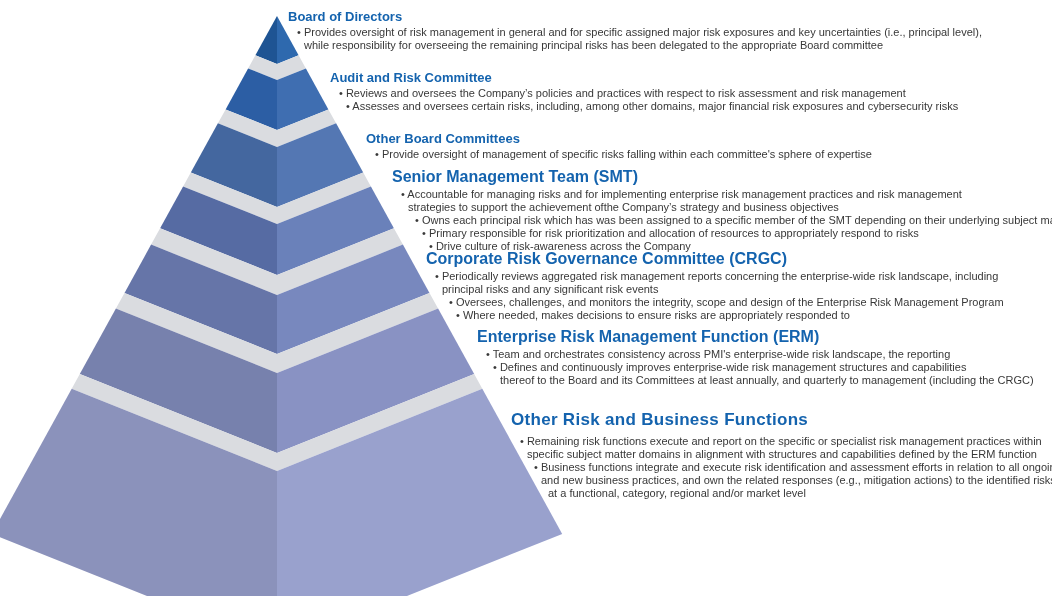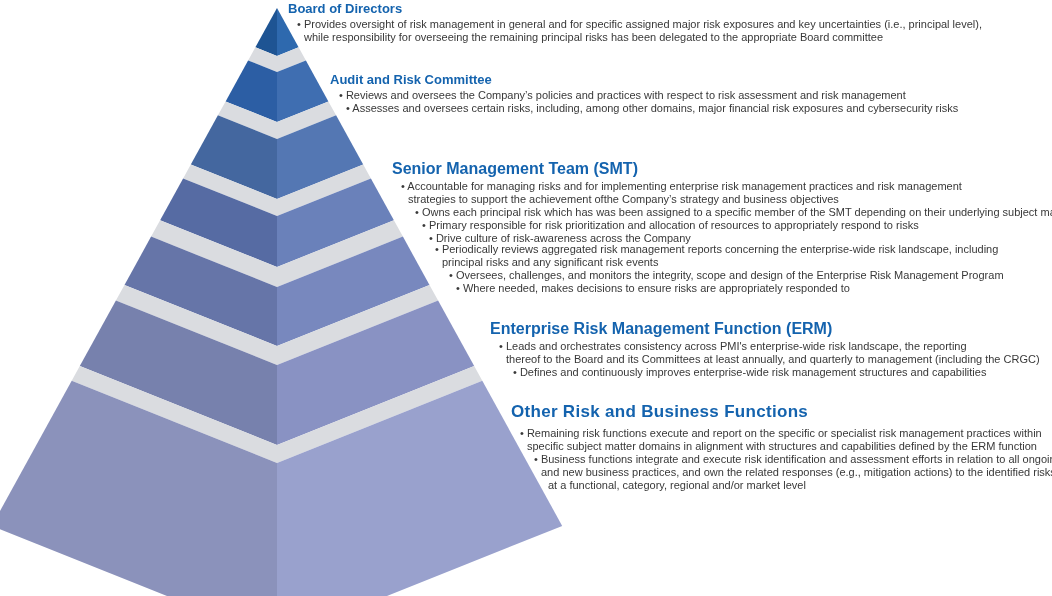--- a/index.html
+++ b/index.html
@@ -1,21 +1,21 @@
 <!DOCTYPE html>
 <html style="--heading-color: #1463ae; --body-color: #383838; --bg: #ffffff;"><head>
 <meta charset="utf-8">
 <style>
   html,body{margin:0;padding:0;}
   body{
     width:1052px;height:596px;position:relative;overflow:hidden;
     background:var(--bg,#ffffff);
     font-family:"Liberation Sans",sans-serif;
   }
-  .stage{position:absolute;inset:0;}
+  .stage{position:absolute;inset:0;margin-top:8px;}
   svg.pyramid{position:absolute;left:0;top:0;}
   .block{position:absolute;white-space:nowrap;}
   .h{font-weight:bold;color:var(--heading-color,#1463ae);}
   .h-sm{font-size:13px;line-height:15px;margin-bottom:1px;}
   .h-md{font-size:16px;line-height:19px;}
   .h-lg{font-size:17px;line-height:20px;letter-spacing:.3px;margin-bottom:5px;}
   .lines{margin-left:9px;margin-top:2px;}
   .line{font-size:11px;line-height:13px;color:var(--body-color,#383838);}
   .line:nth-child(2){margin-left:7px;}
   .line:nth-child(3){margin-left:14px;}
@@ -58,55 +58,62 @@
   </svg>
 
   <div class="block" style="left:288px;top:1px">
     <div class="h h-sm">Board of Directors</div>
     <div class="lines">
       <div class="line">• Provides oversight of risk management in general and for specific assigned major risk exposures and key uncertainties (i.e., principal level),</div>
       <div class="line">while responsibility for overseeing the remaining principal risks has been delegated to the appropriate Board committee</div>
     </div>
   </div>
 
-  <div class="block" style="left:330px;top:72px">
+  <div class="block" style="left:330px;top:62px">
     <div class="h h-sm">Audit and Risk Committee</div>
     <div class="lines">
       <div class="line">• Reviews and oversees the Company’s policies and practices with respect to risk assessment and risk management</div>
       <div class="line">• Assesses and oversees certain risks, including, among other domains, major financial risk exposures and cybersecurity risks</div>
     </div>
   </div>
 
+  <div class="block" style="left:366px;top:123px">
+    <div class="h h-sm">Other Board Committees</div>
+    <div class="lines">
+      <div class="line">• Provide oversight of management of specific risks falling within each committee's sphere of expertise</div>
+    </div>
+  </div>
 
   <div class="block" style="left:392px;top:159px">
     <div class="h h-md">Senior Management Team (SMT)</div>
     <div class="lines">
       <div class="line">• Accountable for managing risks and for implementing enterprise risk management practices and risk management</div>
       <div class="line">strategies to support the achievement ofthe Company’s strategy and business objectives</div>
       <div class="line">• Owns each principal risk which has was been assigned to a specific member of the SMT depending on their underlying subject matter</div>
       <div class="line">• Primary responsible for risk prioritization and allocation of resources to appropriately respond to risks</div>
       <div class="line">• Drive culture of risk-awareness across the Company</div>
     </div>
   </div>
 
   <div class="block" style="left:426px;top:241px">
+    <div class="h h-md">Corporate Risk Governance Committee (CRGC)</div>
     <div class="lines">
       <div class="line">• Periodically reviews aggregated risk management reports concerning the enterprise-wide risk landscape, including</div>
       <div class="line">principal risks and any significant risk events</div>
       <div class="line">• Oversees, challenges, and monitors the integrity, scope and design of the Enterprise Risk Management Program</div>
       <div class="line">• Where needed, makes decisions to ensure risks are appropriately responded to</div>
     </div>
   </div>
 
-  <div class="block" style="left:490px;top:319px">
+  <div class="block" style="left:477px;top:319px">
     <div class="h h-md">Enterprise Risk Management Function (ERM)</div>
     <div class="lines">
-      <div class="line">• Leads and orchestrates consistency across PMI's enterprise-wide risk landscape, the reporting</div>
+      <div class="line">• Team and orchestrates consistency across PMI's enterprise-wide risk landscape, the reporting</div>
+      <div class="line">• Defines and continuously improves enterprise-wide risk management structures and capabilities</div>
       <div class="line">thereof to the Board and its Committees at least annually, and quarterly to management (including the CRGC)</div>
-      <div class="line">• Defines and continuously improves enterprise-wide risk management structures and capabilities</div>
     </div>
   </div>
 
   <div class="block" style="left:511px;top:402px">
     <div class="h h-lg">Other Risk and Business Functions</div>
     <div class="lines">
       <div class="line">• Remaining risk functions execute and report on the specific or specialist risk management practices within</div>
       <div class="line">specific subject matter domains in alignment with structures and capabilities defined by the ERM function</div>
       <div class="line">• Business functions integrate and execute risk identification and assessment efforts in relation to all ongoing</div>
       <div class="line">and new business practices, and own the related responses (e.g., mitigation actions) to the identified risks</div>

